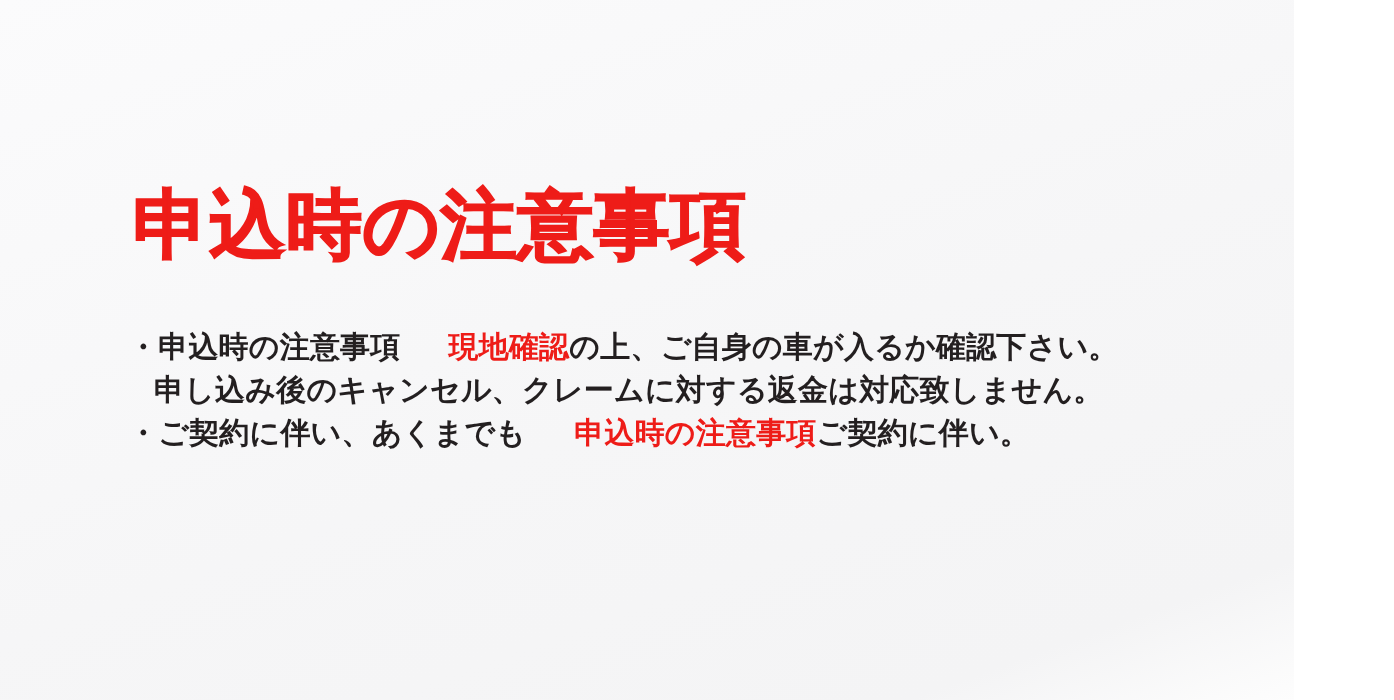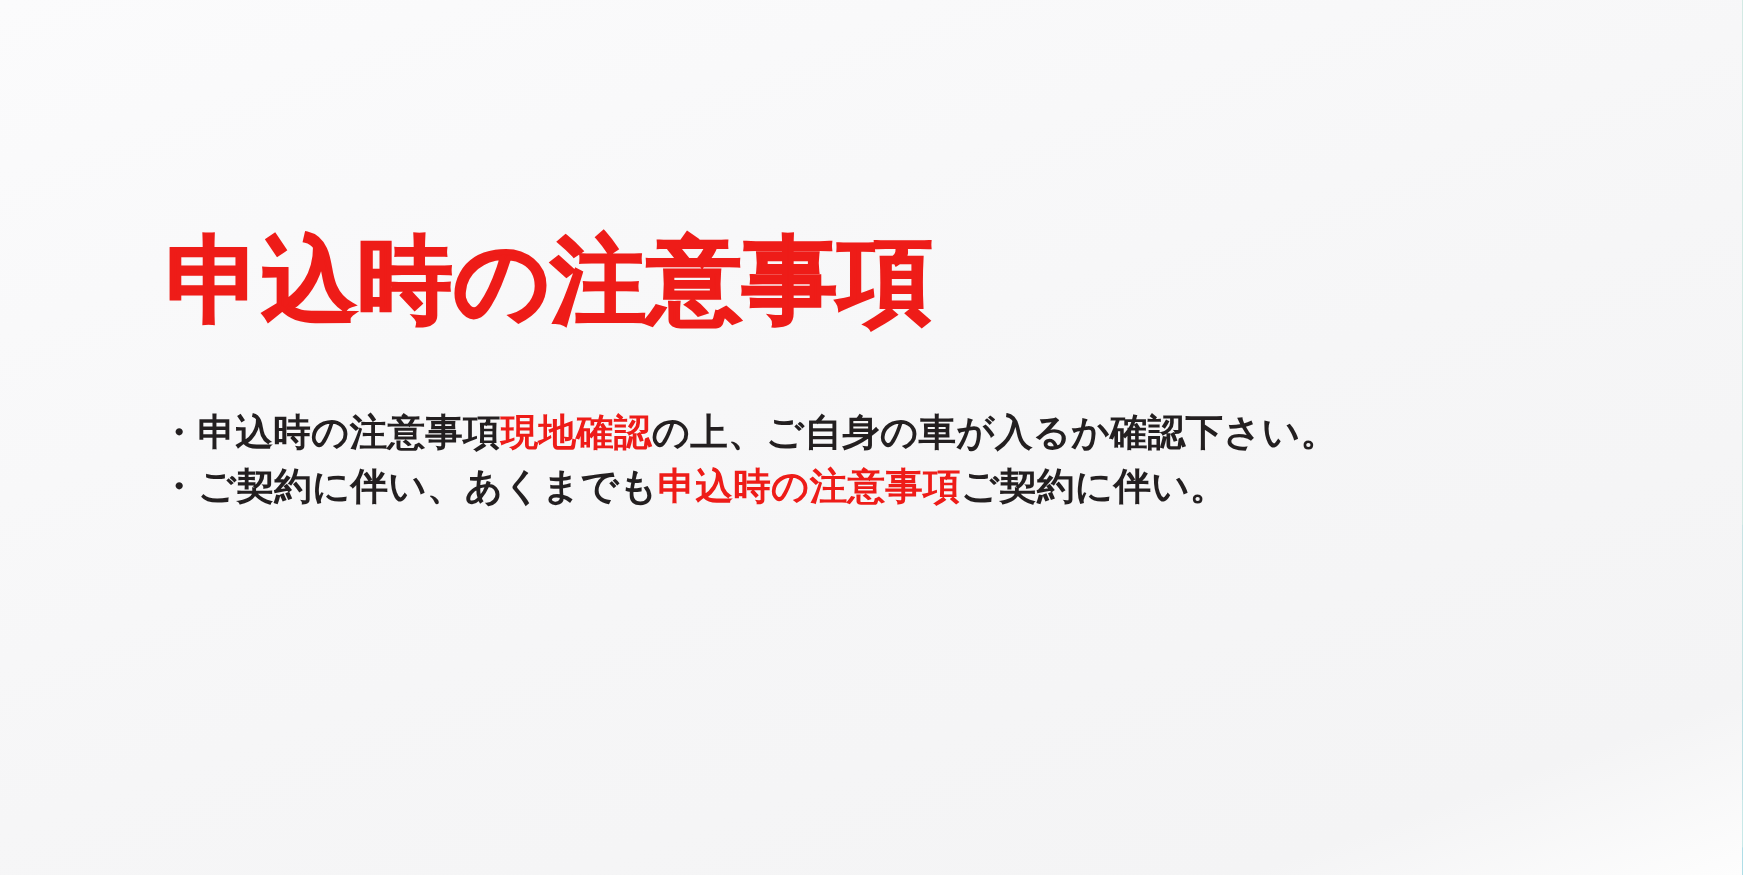--- a/index.html
+++ b/index.html
@@ -2,21 +2,21 @@
 <html><head>
 <meta charset="utf-8">
 <style>
   html, body {
     margin: 0;
     padding: 0;
     background: #ffffff;
   }
   #slide {
     position: relative;
-    width: 1394px;
+    width: 1294px;
     height: 700px;
     overflow: hidden;
     background: #86efac;
     font-family: "Liberation Sans", "DejaVu Sans", sans-serif;
   }
   
   #bg-art {
     position: absolute;
     inset: 0;
     width: 1394px;
@@ -60,20 +60,21 @@
     font-weight: 700;
     color: #231f20;
     white-space: nowrap;
     letter-spacing: 0.2px;
   }
   .line.indent {
     padding-left: 26px;
   }
   .hl {
     color: #ee1c18;
+    margin-left: 48px;
   }
 </style>
 </head>
 <body>
 
 <div id="slide">
 
   <svg id="bg-art" viewBox="0 0 1394 700" preserveAspectRatio="none">
     <defs>
       <linearGradient id="gPale" x1="0" y1="0" x2="1" y2="1">
@@ -127,17 +128,18 @@
     <line x1="1394" y1="560" x2="985" y2="700" stroke="#6e8f9e" stroke-width="1" opacity="0.5"></line>
     <line x1="1394" y1="585" x2="1085" y2="700" stroke="#8fb0bd" stroke-width="1" opacity="0.35"></line>
   </svg>
 
   <div id="paper-wash"></div>
 
   <div id="content">
     <div id="title">申込時の注意事項</div>
     <div id="body-block">
         <div class="line"><span>・</span><span>申込時の注意事項</span><span class="hl">現地確認</span><span>の上、ご自身の車が入るか確認下さい。</span></div>
+        <div class="line indent"><span>申し込み後のキャンセル、クレームに対する返金は対応致しません。</span></div>
         <div class="line"><span>・</span><span>ご契約に伴い、あくまでも</span><span class="hl">申込時の注意事項</span><span>ご契約に伴い。</span></div>
       </div>
   </div>
 
 </div>
 
 </body></html>

